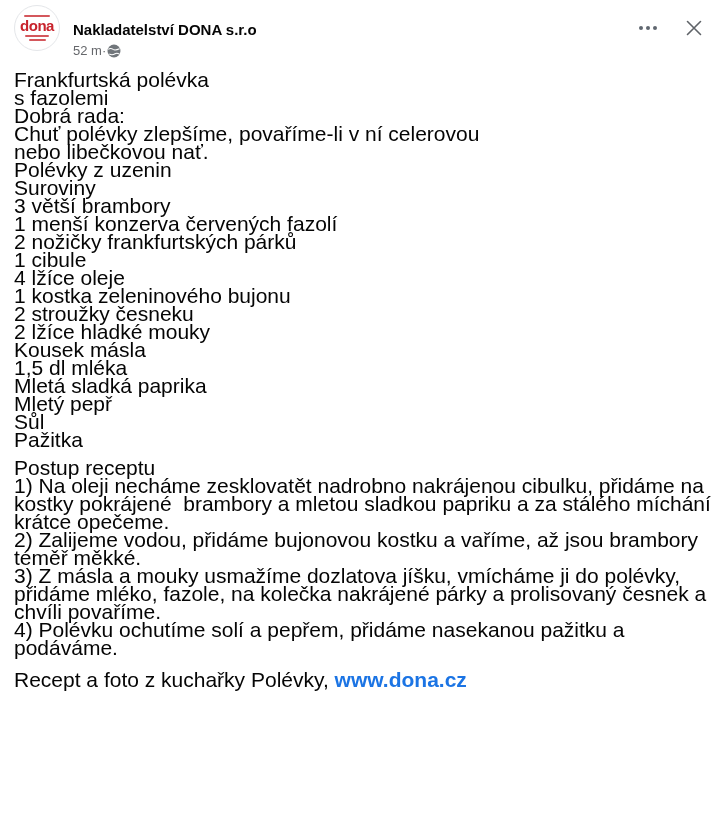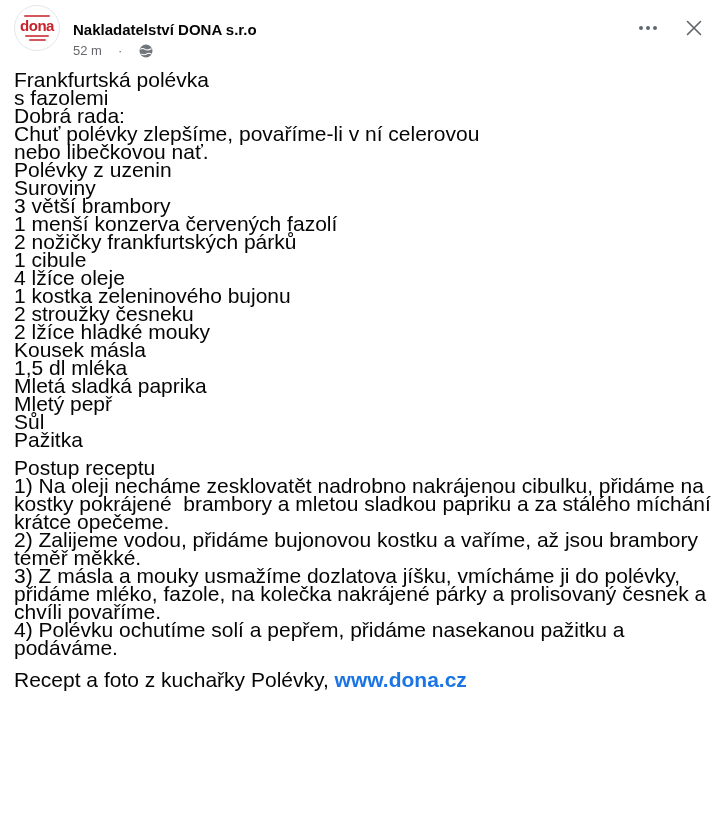--- a/index.html
+++ b/index.html
@@ -36,21 +36,21 @@
   }
   .logo-line.b1 { width: 24px; height: 2px; margin-top: 2px; }
   .logo-line.b2 { width: 17px; height: 2px; margin-top: 2px; }
 
   .header-meta { margin-left: 13px; padding-top: 4px; flex: 1 1 auto; min-width: 0; margin-top: 11px; }
   .page-name {
     font-size: 15px; font-weight: bold; color: var(--text);
     line-height: 19px; cursor: pointer; display: inline-block;
   }
   .sub-row {
-    margin-top: 4px; display: flex; align-items: center; gap: 16px;
+    margin-top: 4px; display: flex; align-items: center; gap: 0;
     font-size: 13px; color: var(--secondary-text); line-height: 16px;
   }
   .timestamp { cursor: pointer; }
   .sep { color: var(--secondary-text); }
   .globe { display: inline-flex; margin-left: 1px; }
 
   .header-actions { display: flex; align-items: center; gap: 22px; padding-top: 10px; flex: 0 0 auto; }
   .icon-btn { background: none; border: none; padding: 2px; margin: 0; cursor: pointer; display: flex; align-items: center; }
   .dots { display: flex; gap: 3px; align-items: center; }
   .dots i { width: 4px; height: 4px; border-radius: 50%; background: #606770; display: block; }

